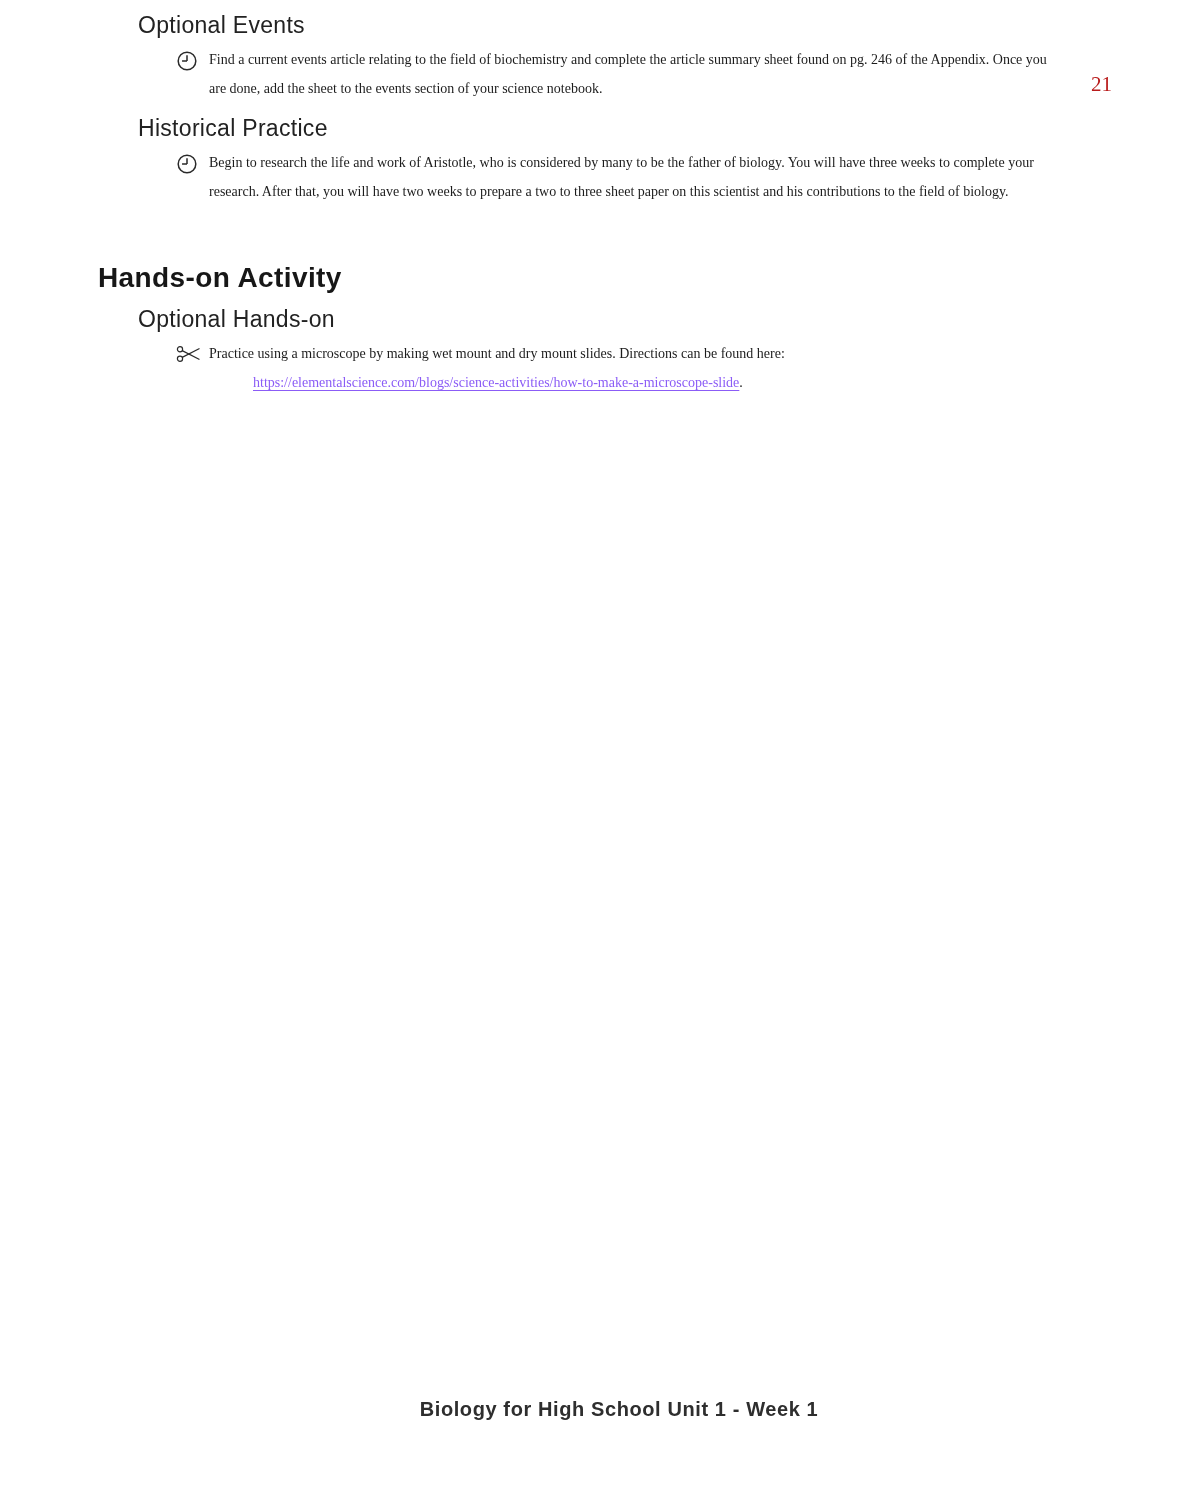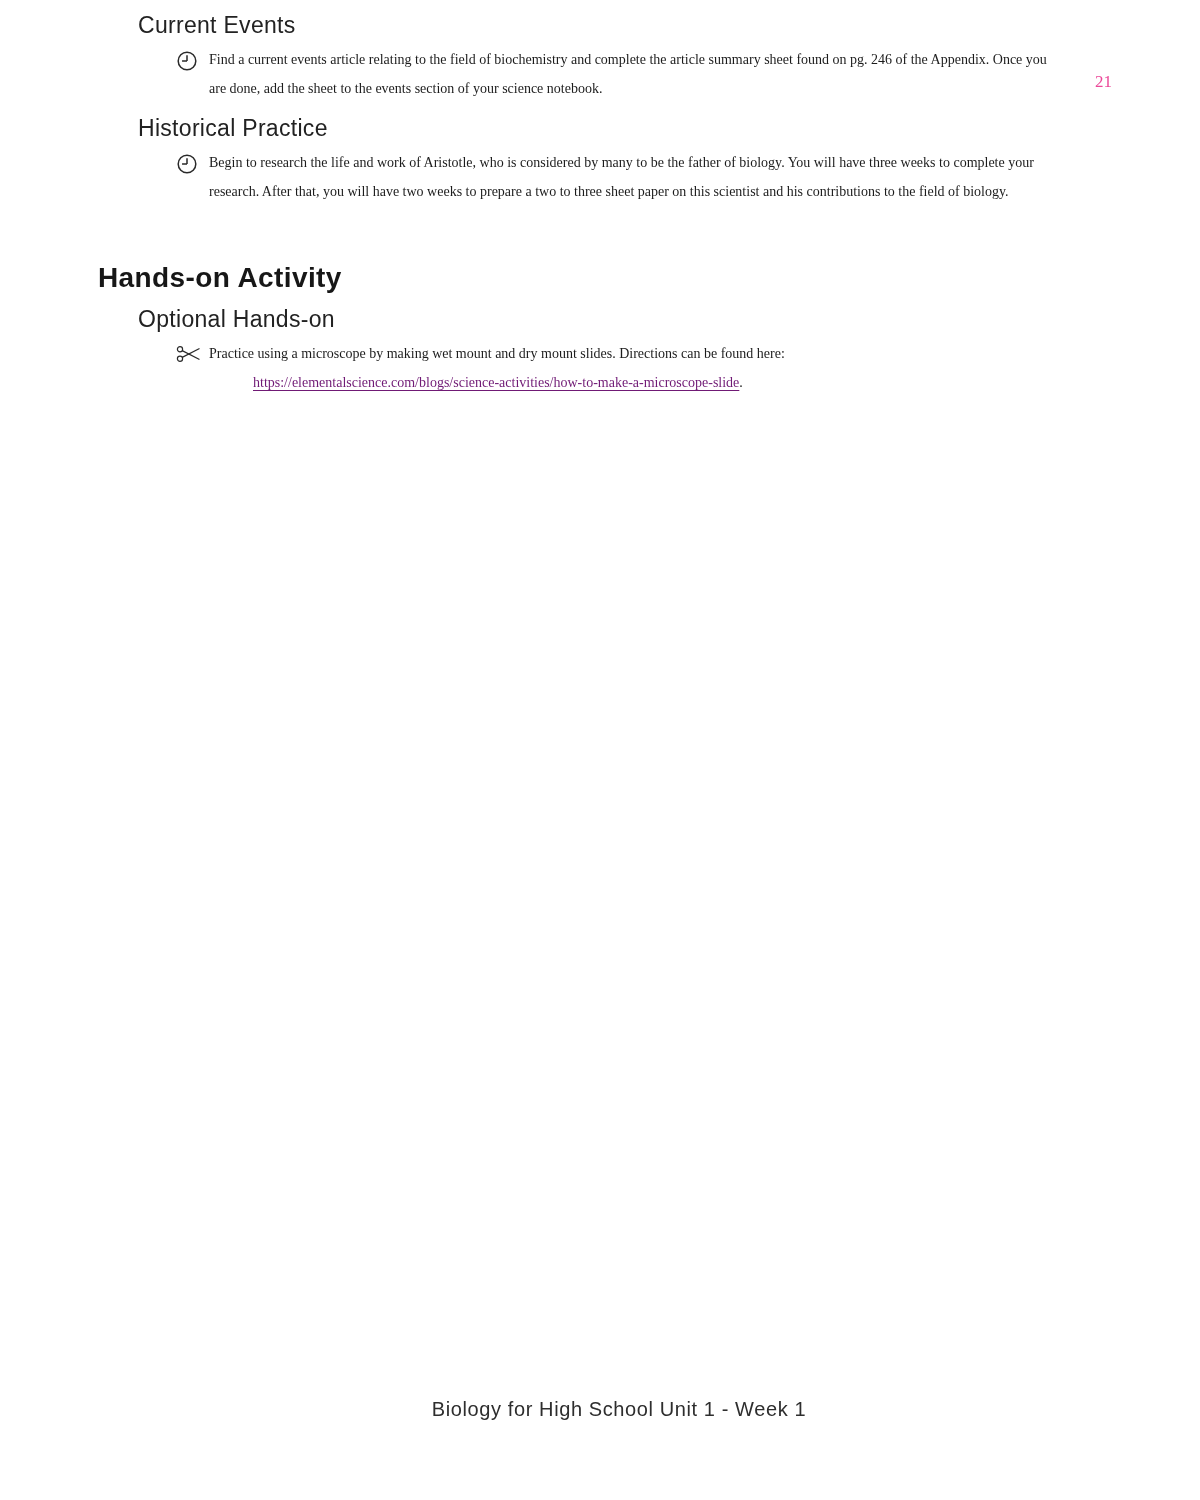--- a/index.html
+++ b/index.html
@@ -14,22 +14,22 @@
     background: #ffffff;
     overflow: hidden;
     font-family: "Liberation Serif", serif;
     color: #1c1c1c;
   }
   .page-number {
     position: absolute;
     top: 72px;
     right: 88px;
     font-family: "Liberation Serif", serif;
-    font-size: 17px;
-    color: #ec4899;
+    font-size: 21px;
+    color: #b91c1c;
     text-align: right;
   }
   .section-title {
     margin: 0 0 0 98px;
     font-family: "Liberation Sans", sans-serif;
     font-weight: 700;
     font-size: 28px;
     letter-spacing: 0.4px;
     color: #171717;
   }
@@ -64,51 +64,51 @@
     display: block;
   }
   .task p {
     margin: 0;
     max-width: 858px;
     font-size: 14px;
     line-height: 29px;
     color: #1c1c1c;
   }
   .link {
-    color: #701a75;
+    color: #8b5cf6;
     text-decoration: underline;
     text-underline-offset: 3px;
     cursor: pointer;
     word-break: normal;
     overflow-wrap: break-word;
     margin-left: 44px;
   }
   .footer {
     position: absolute;
     left: 0;
     right: 0;
     top: 1398px;
     text-align: center;
     font-family: "Liberation Sans", sans-serif;
-    font-weight: 400;
+    font-weight: 700;
     font-size: 20px;
     letter-spacing: 0.6px;
     color: #2e2e2e;
     margin-left: 38px;
   }
 </style>
 </head>
 <body>
 
 <div class="page">
 
   <div class="page-number">21</div>
 
 
-  <h2 class="subsection-heading">Current Events</h2>
+  <h2 class="subsection-heading">Optional Events</h2>
 
   <div class="task">
     <span class="icon">
       <svg width="22" height="22" viewBox="0 0 16 16" fill="none" stroke="currentColor" stroke-width="1.1">
         <circle cx="8" cy="8" r="6.4"></circle>
         <line x1="8" y1="8" x2="8" y2="3.8"></line>
         <line x1="8" y1="8" x2="4.4" y2="8"></line>
       </svg>
     </span>
     <p>Find a current events article relating to the field of biochemistry and complete the article summary sheet found on pg. 246 of the Appendix. Once you are done, add the sheet to the events section of your science notebook.</p>

